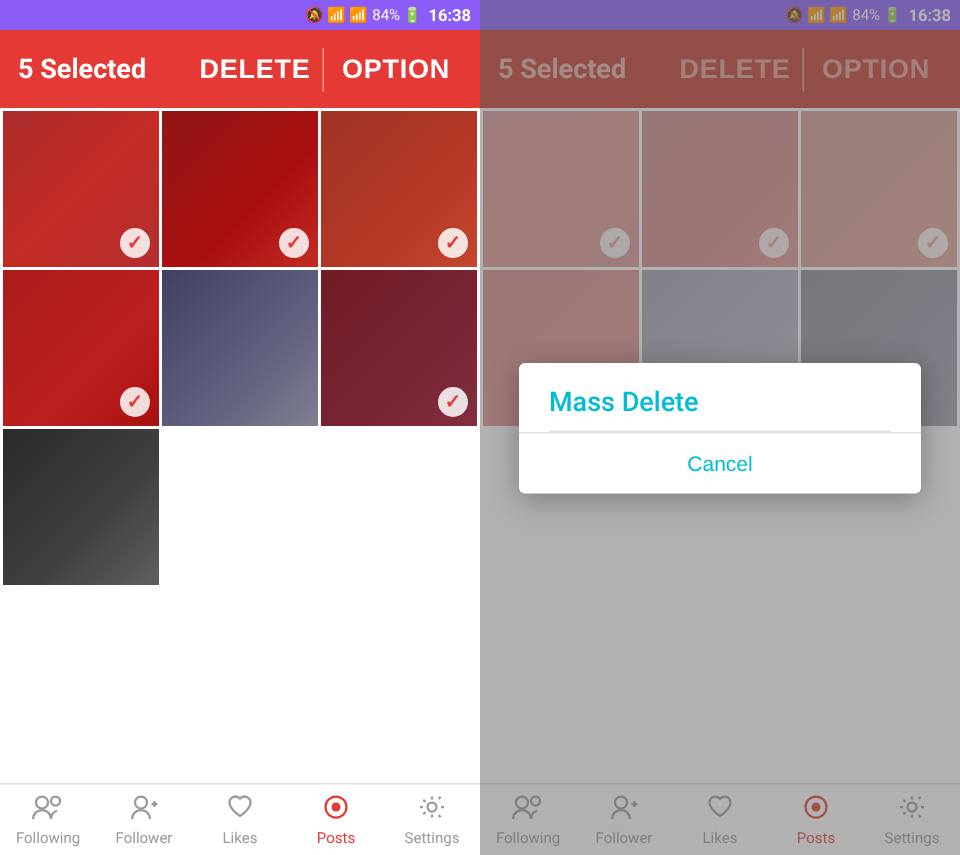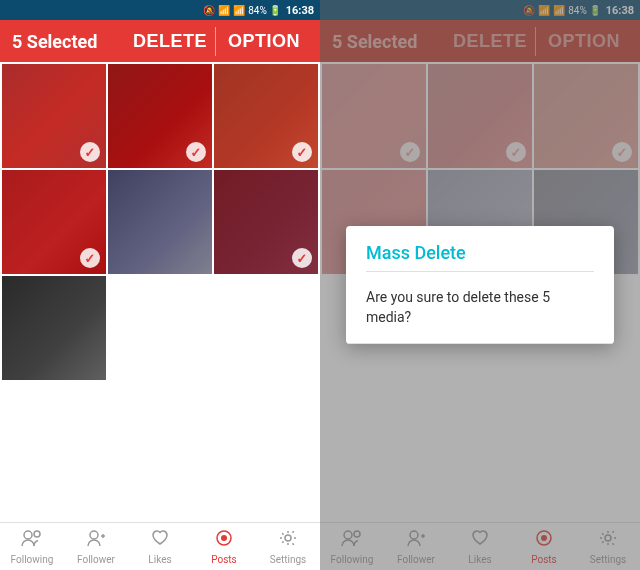--- a/index.html
+++ b/index.html
@@ -16,32 +16,32 @@
       width: 320px;
       height: 570px;
       background: #fff;
       display: flex;
       flex-direction: column;
       overflow: hidden;
     }
 
     .status-bar {
       height: 20px;
-      background: #0c4a6e;
+      background: #8b5cf6;
       display: flex;
       align-items: center;
       justify-content: flex-end;
       padding: 0 6px;
       font-size: 11px;
       color: #fff;
     }
     .status-bar .time { margin-left: 4px; font-weight: bold; }
 
     .top-bar {
-      height: 42px;
+      height: 52px;
       background: #e53935;
       display: flex;
       align-items: center;
       padding: 0 12px;
       justify-content: space-between;
     }
     .top-bar-title {
       color: #fff;
       font-size: 18px;
       font-weight: bold;
@@ -369,23 +369,23 @@
       <div class="grid-cell">
         <div class="grid-cell-img img-6" style="width:100%;height:100%;"></div>
       </div>
     </div>
   </div>
 
   <div class="dialog-overlay">
     <div class="dialog-box">
       <div class="dialog-title">Mass Delete</div>
       <div class="dialog-divider"></div>
-      <div class="dialog-body">Are you sure to delete these 5 media?</div>
       <div class="dialog-actions">
         <div class="dialog-actions-wrap">
+          <button class="dialog-btn dialog-cancel">Cancel</button>
         </div>
       </div>
     </div>
   </div>
 
   <div class="bottom-nav" style="position:absolute;bottom:0;left:0;right:0;background:rgba(255,255,255,0.7);">
     <div class="nav-item">
       <span class="nav-icon">
         <svg width="22" height="18" viewBox="0 0 22 18">
             <circle cx="7" cy="6" r="4" fill="none" stroke="#999" stroke-width="1.5"></circle>

